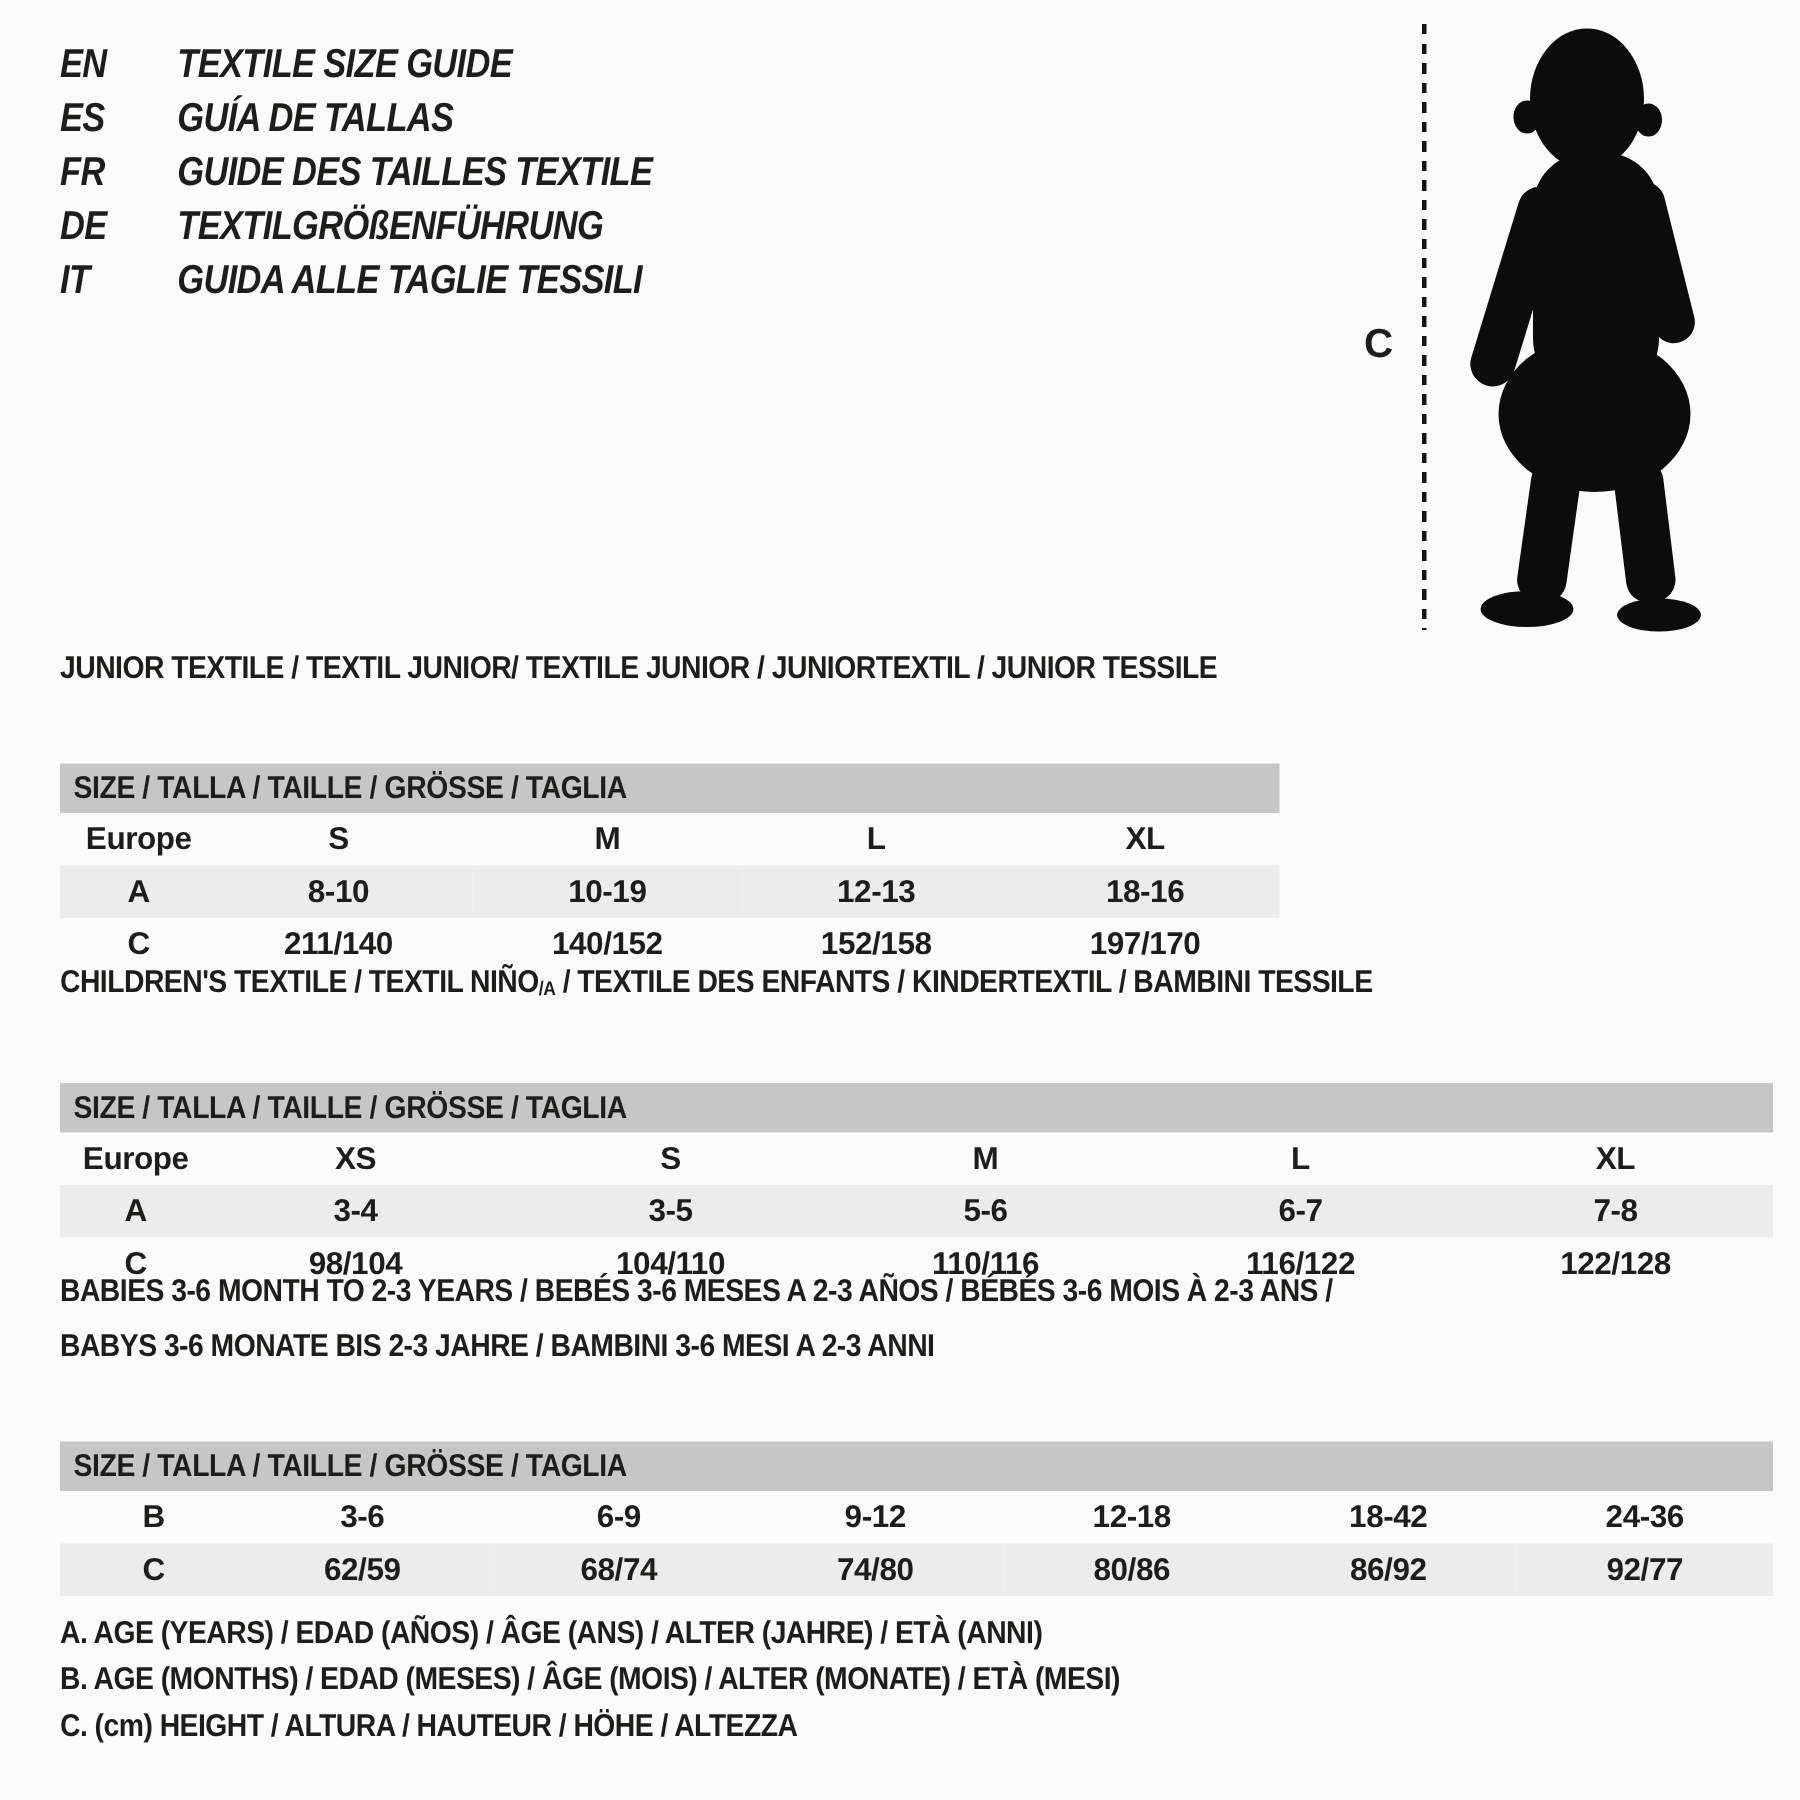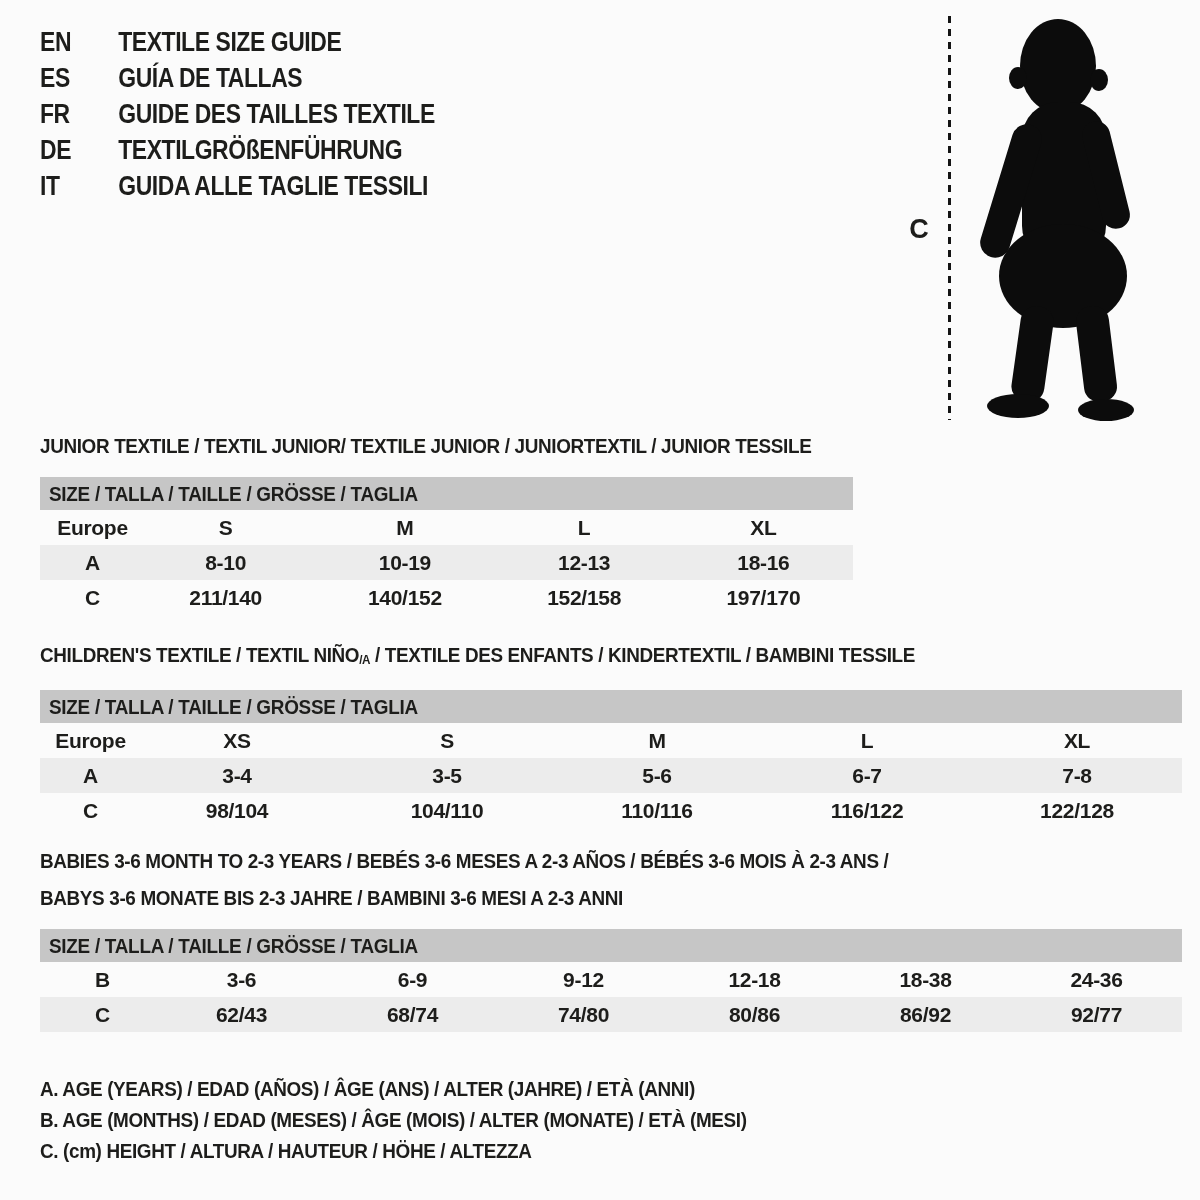--- a/index.html
+++ b/index.html
@@ -5,39 +5,39 @@
   html,body{margin:0;padding:0;background:#fff;}
   .page{
     position:relative;width:1200px;height:1200px;
     background:#fbfbfb;color:#1d1d1b;
     font-family:"Liberation Sans",sans-serif;font-weight:700;
     overflow:hidden;
   }
   .condensed{display:inline-block;transform:scaleX(.9);transform-origin:0 50%;white-space:nowrap;}
 
   
-  .lang-header{position:absolute;left:40px;top:24px;}
+  .lang-header{position:absolute;left:40px;top:24px;font-style:italic;}
   .lang-row{display:flex;align-items:center;height:36px;font-size:27px;letter-spacing:-.5px;
     transform:scaleX(.85);transform-origin:0 50%;white-space:nowrap;}
   .lang-code{width:92px;}
 
   
   .dash-line{position:absolute;left:948px;top:16px;width:3px;height:404px;
     background:repeating-linear-gradient(180deg,#141414 0 7px,transparent 7px 13px);}
   .measure-label{position:absolute;left:898px;top:214px;width:42px;text-align:center;font-size:27px;}
   .silhouette{position:absolute;left:968px;top:14px;}
 
   
   .section-title{position:absolute;left:40px;margin:0;font-size:21px;line-height:27px;
     letter-spacing:-.4px;transform:scaleX(.9);transform-origin:0 50%;white-space:nowrap;font-weight:700;}
   .sub{font-size:.62em;vertical-align:-.18em;}
 
   
   .size-table{position:absolute;left:40px;border-collapse:collapse;table-layout:fixed;
-    font-size:21px;letter-spacing:-.3px;}
+    font-size:21px;letter-spacing:-.3px;margin-top:32px;}
   .size-table th{background:#c6c6c6;height:33px;text-align:left;padding:0 0 0 9px;font-size:21px;font-weight:700;}
   .size-table td{height:35px;text-align:center;padding:0;font-weight:700;}
   .size-table td.lbl{text-align:center;padding-left:9px;}
   .size-table tr.shaded{background:#ececec;}
 
   
   .legend-line{position:absolute;left:40px;margin:0;font-size:21px;line-height:27px;
     letter-spacing:-.4px;transform:scaleX(.9);transform-origin:0 50%;white-space:nowrap;}
 </style>
 </head>
@@ -185,26 +185,26 @@
         <th colspan="7"><span class="condensed">SIZE / TALLA / TAILLE / GRÖSSE / TAGLIA</span></th>
       </tr>
     </thead>
     <tbody>
       <tr>
         <td class="lbl">B</td>
         <td>3-6</td>
         <td>6-9</td>
         <td>9-12</td>
         <td>12-18</td>
-        <td>18-38</td>
+        <td>18-42</td>
         <td>24-36</td>
       </tr>
       <tr class="shaded">
         <td class="lbl">C</td>
-        <td>62/43</td>
+        <td>62/59</td>
         <td>68/74</td>
         <td>74/80</td>
         <td>80/86</td>
         <td>86/92</td>
         <td>92/77</td>
       </tr>
     </tbody>
   </table>
 
   <p class="legend-line" style="top:1075px;">A. AGE (YEARS) / EDAD (AÑOS) / ÂGE (ANS) / ALTER (JAHRE) / ETÀ (ANNI)</p>

